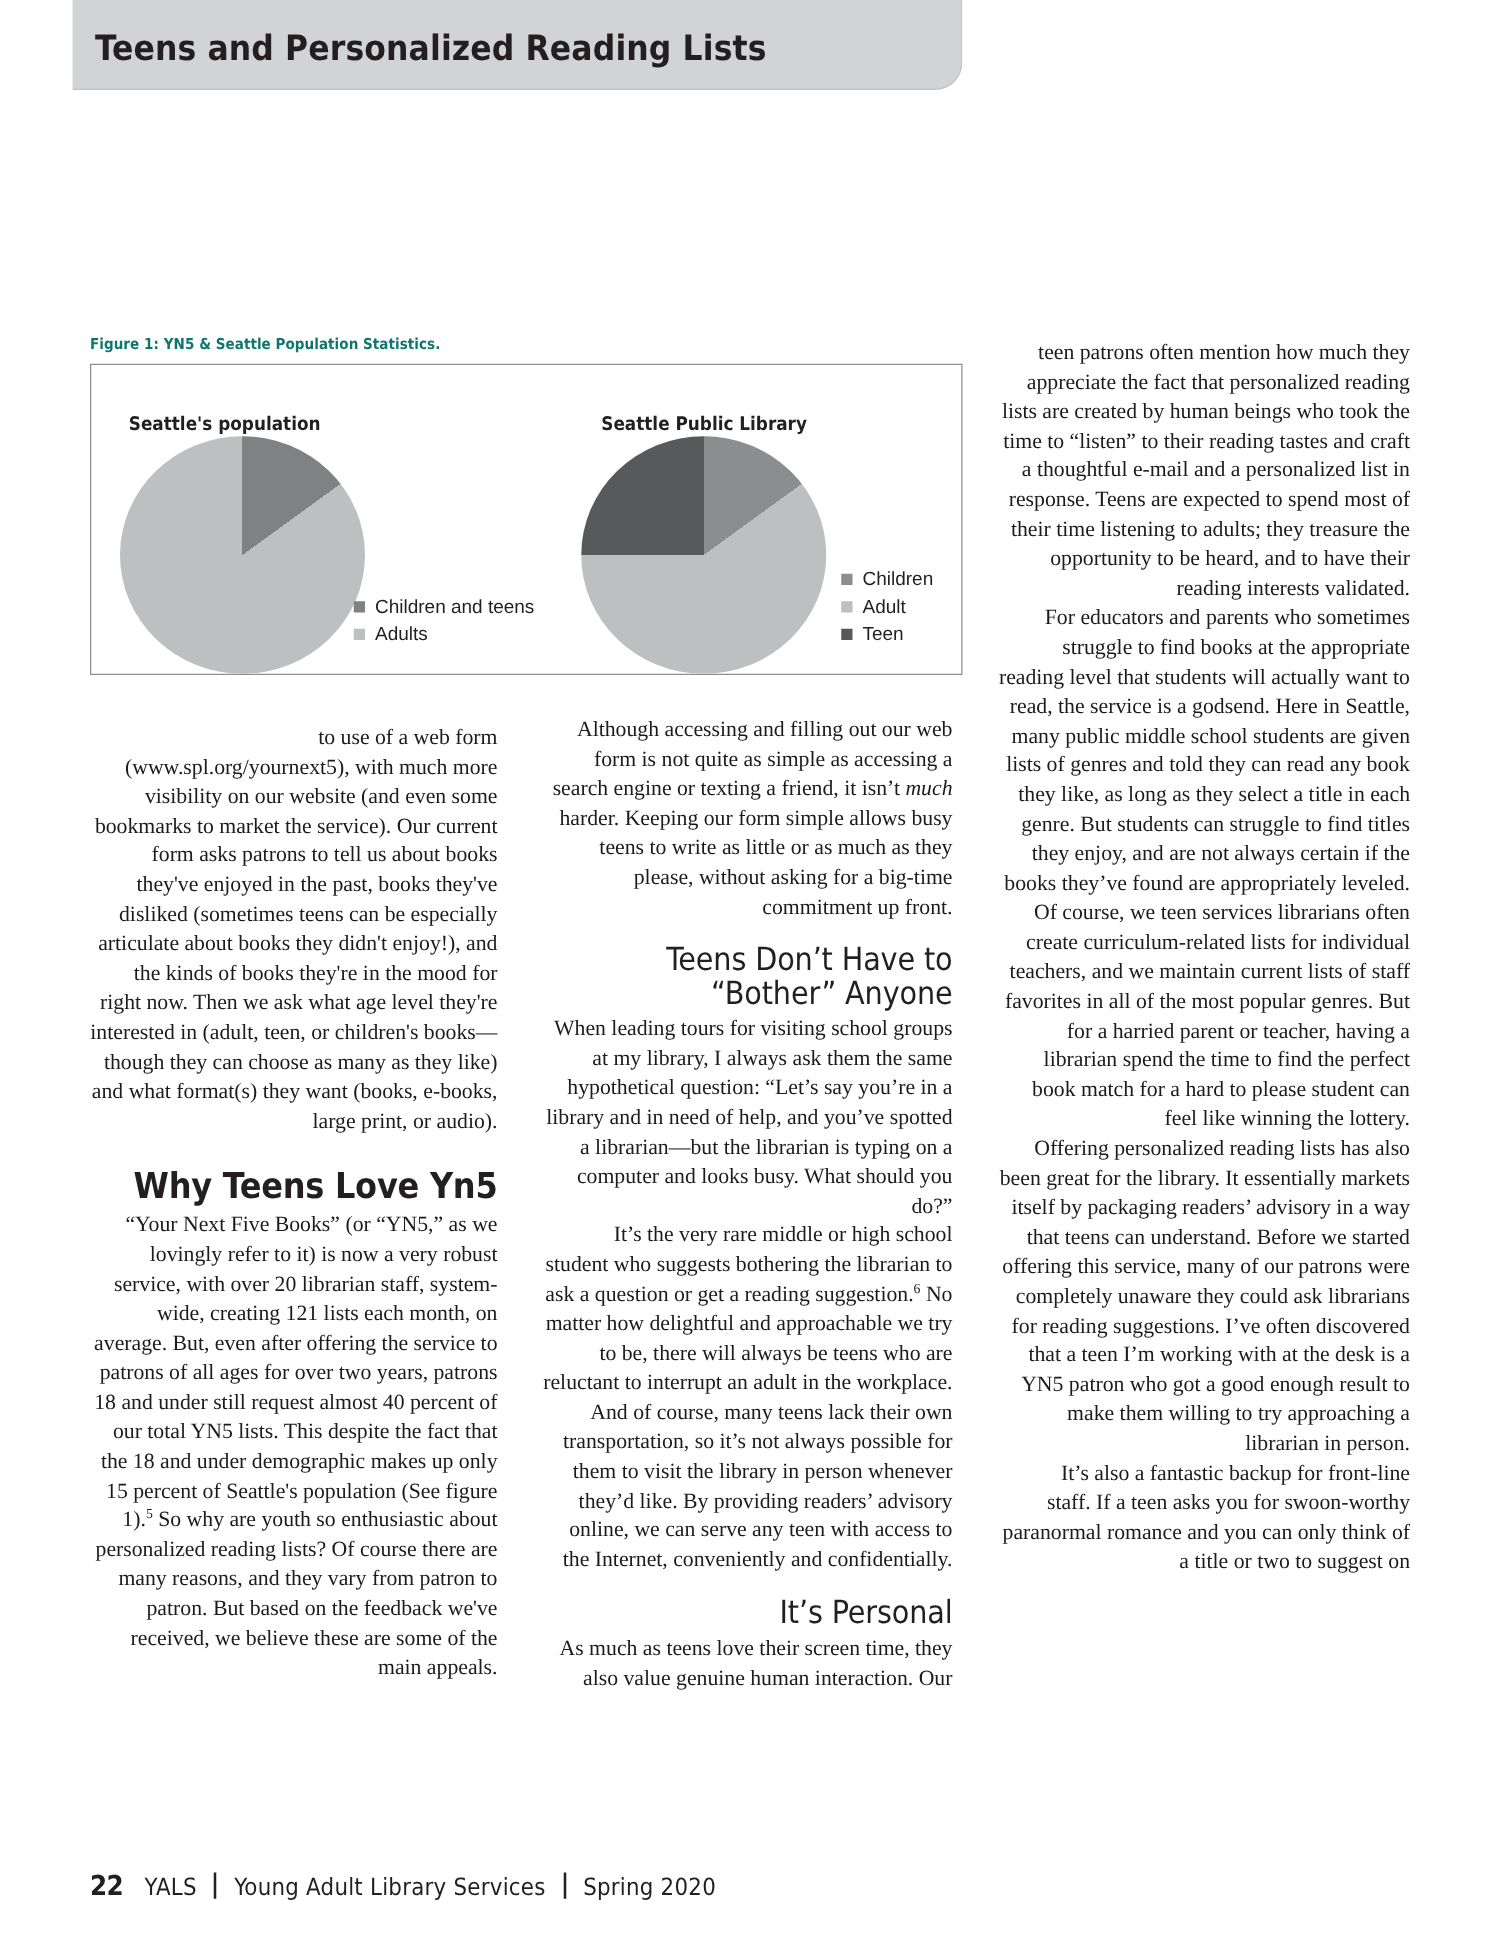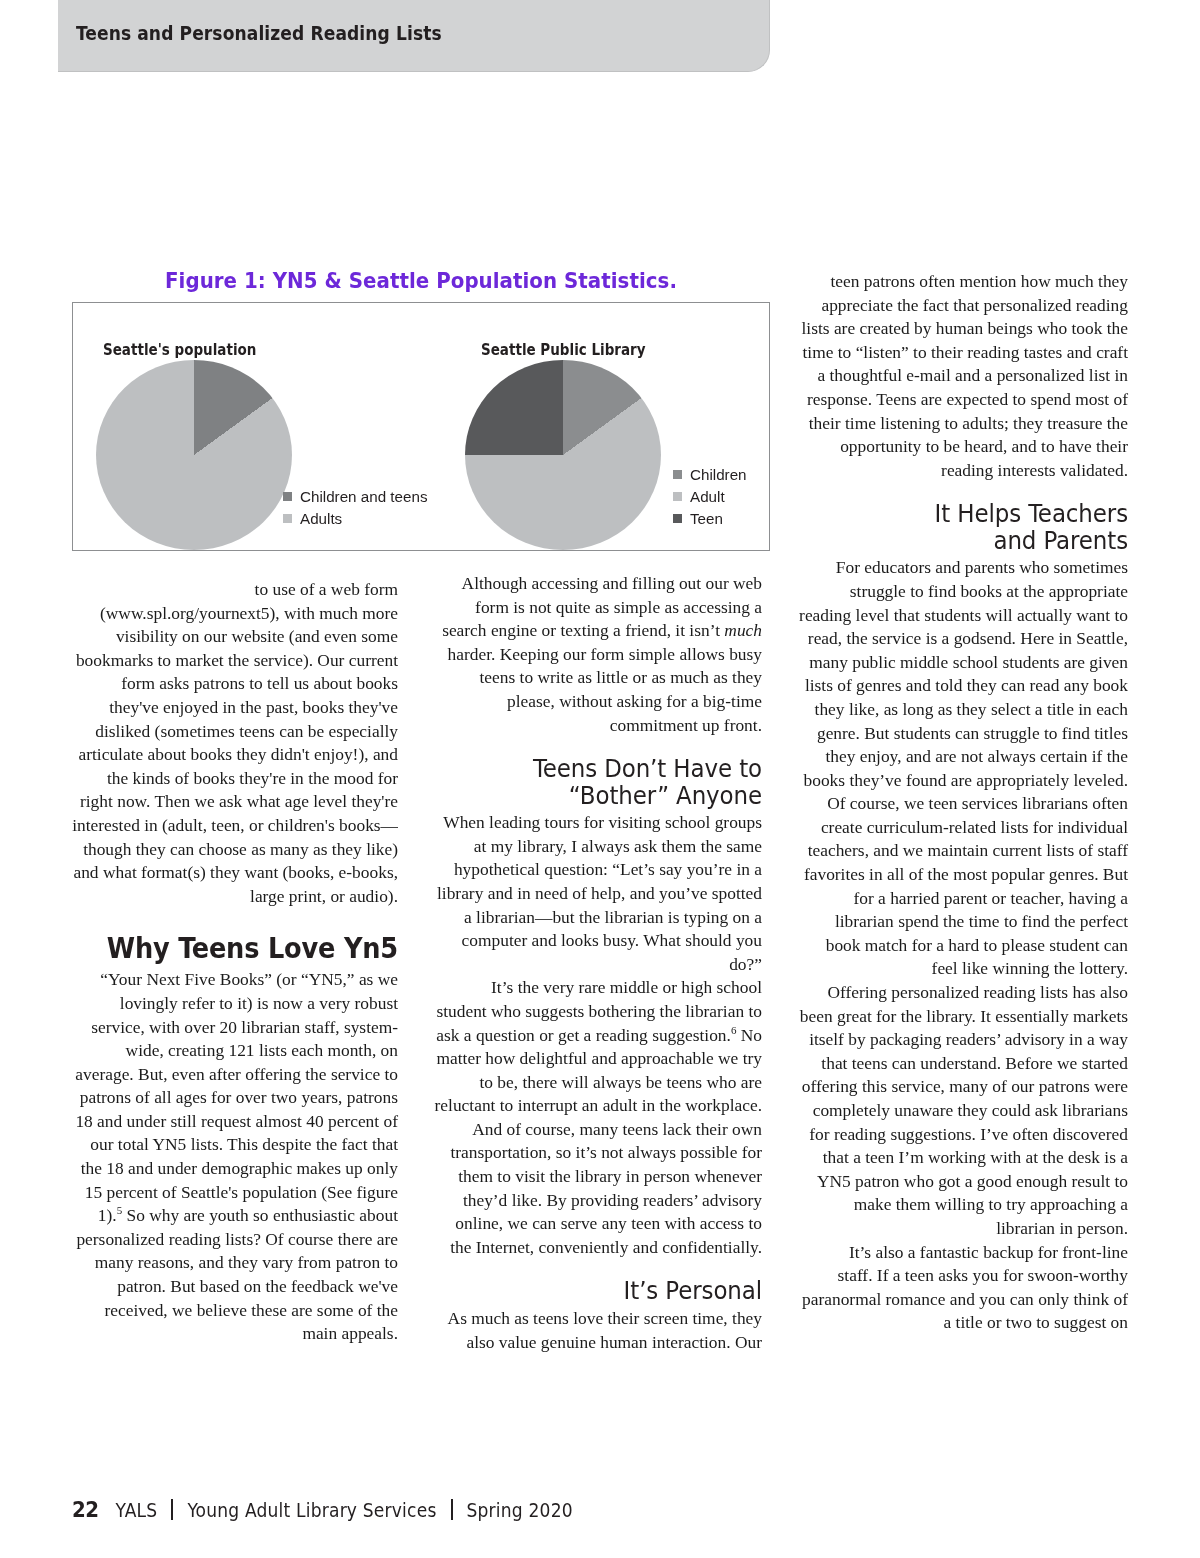--- a/index.html
+++ b/index.html
@@ -28,39 +28,39 @@
     border-bottom-right-radius: 22px;
     border-bottom: 1px solid #c0c1c2;
     border-right: 1px solid #c0c1c2;
   }
   #page-header .ht {
     position: absolute;
     left: 18px;
     top: 22px;
     font-family: "DejaVu Sans Condensed", "Liberation Sans Narrow", "Liberation Sans", sans-serif;
     font-weight: 700;
-    font-size: 19px;
+    font-size: 28px;
     letter-spacing: 0.1px;
     color: #231f20;
     white-space: nowrap;
   }
 
   
   #figure-block {
     position: absolute;
     left: 72px;
     top: 268px;
     width: 698px;
   }
   #figure-caption {
-    text-align: center;
-    font-family: "DejaVu Sans Condensed", "Liberation Sans Narrow", "Liberation Sans", sans-serif;
-    font-weight: 700;
-    font-size: 22px;
-    color: #6d28d9;
+    text-align: left;
+    font-family: "DejaVu Sans Condensed", "Liberation Sans Narrow", "Liberation Sans", sans-serif;
+    font-weight: 700;
+    font-size: 12px;
+    color: #0f766e;
     margin-bottom: 9px;
     letter-spacing: 0.05px;
   }
   #figure-frame {
     position: relative;
     width: 698px;
     height: 249px;
     border: 1px solid #8d8f91;
     background: #fff;
   }
@@ -225,21 +225,20 @@
   <h2 class="sec"><span>Teens Don’t Have to</span><br><span>“Bother” Anyone</span></h2>
   <p>When leading tours for visiting school groups at my library, I always ask them the same hypothetical question: “Let’s say you’re in a library and in need of help, and you’ve spotted a librarian—but the librarian is typing on a computer and looks busy. What should you do?”</p>
   <p class="indent"><span>It’s the very rare middle or high school student who suggests bothering the librarian to ask a question or get a reading suggestion.</span><sup>6</sup><span> No matter how delightful and approachable we try to be, there will always be teens who are reluctant to interrupt an adult in the workplace. And of course, many teens lack their own transportation, so it’s not always possible for them to visit the library in person whenever they’d like. By providing readers’ advisory online, we can serve any teen with access to the Internet, conveniently and confidentially.</span></p>
 
   <h2 class="sec">It’s Personal</h2>
   <p>As much as teens love their screen time, they also value genuine human interaction. Our</p>
 </div>
 
 <div class="col" id="col-right">
   <p>teen patrons often mention how much they appreciate the fact that personalized reading lists are created by human beings who took the time to “listen” to their reading tastes and craft a thoughtful e-mail and a personalized list in response. Teens are expected to spend most of their time listening to adults; they treasure the opportunity to be heard, and to have their reading interests validated.</p>
-  <h2 class="sec"><span>It Helps Teachers</span><br><span>and Parents</span></h2>
   <p>For educators and parents who sometimes struggle to find books at the appropriate reading level that students will actually want to read, the service is a godsend. Here in Seattle, many public middle school students are given lists of genres and told they can read any book they like, as long as they select a title in each genre. But students can struggle to find titles they enjoy, and are not always certain if the books they’ve found are appropriately leveled. Of course, we teen services librarians often create curriculum-related lists for individual teachers, and we maintain current lists of staff favorites in all of the most popular genres. But for a harried parent or teacher, having a librarian spend the time to find the perfect book match for a hard to please student can feel like winning the lottery.</p>
   <p class="indent">Offering personalized reading lists has also been great for the library. It essentially markets itself by packaging readers’ advisory in a way that teens can understand. Before we started offering this service, many of our patrons were completely unaware they could ask librarians for reading suggestions. I’ve often discovered that a teen I’m working with at the desk is a YN5 patron who got a good enough result to make them willing to try approaching a librarian in person.</p>
   <p class="indent">It’s also a fantastic backup for front-line staff. If a teen asks you for swoon-worthy paranormal romance and you can only think of a title or two to suggest on</p>
 </div>
 
 <div id="page-footer">
   <span id="folio">22</span>
   <span class="fmeta">YALS</span>
   <span class="fbar"></span>
   <span class="fmeta">Young Adult Library Services</span>

